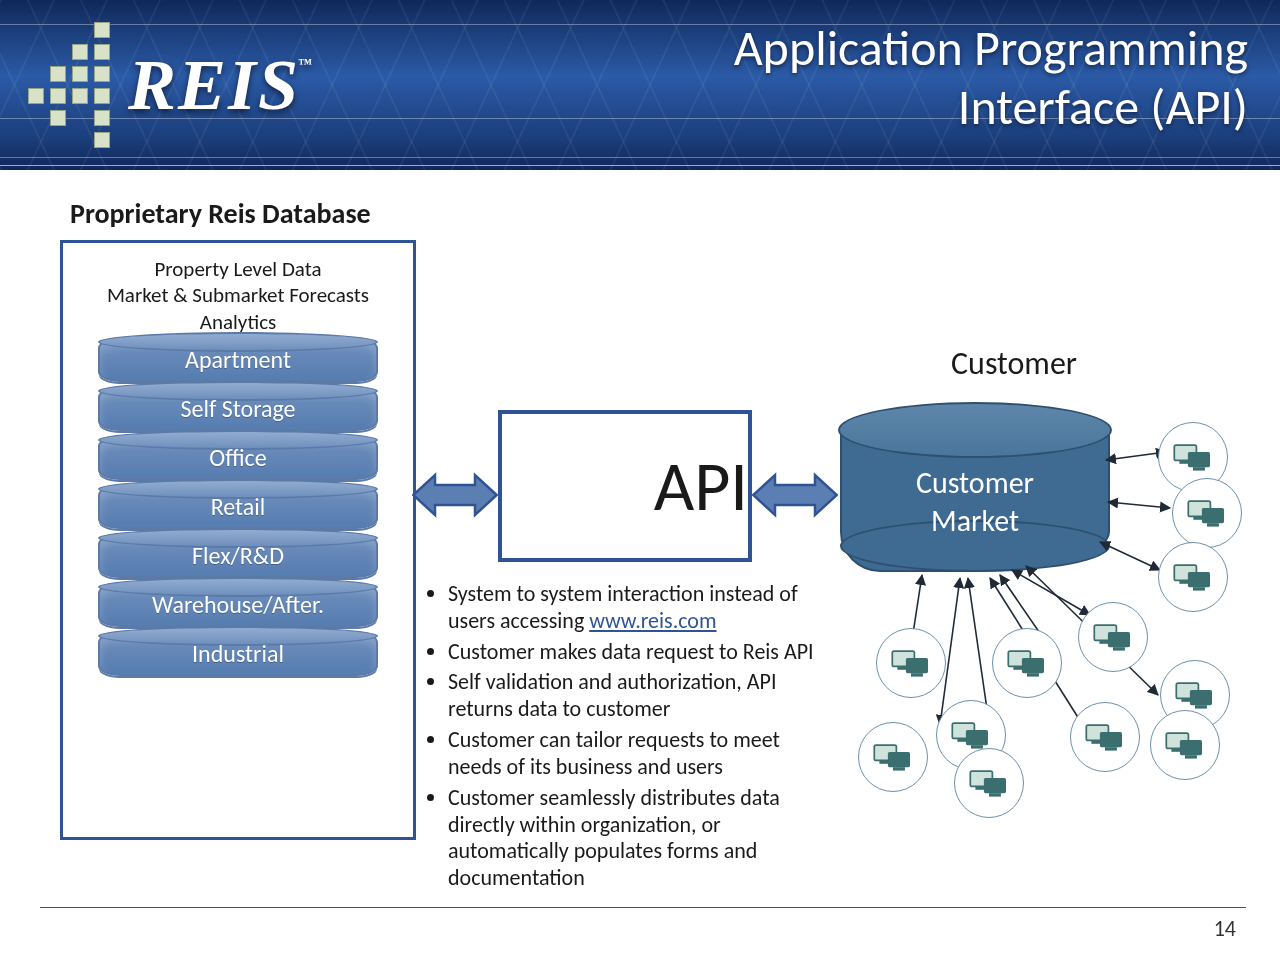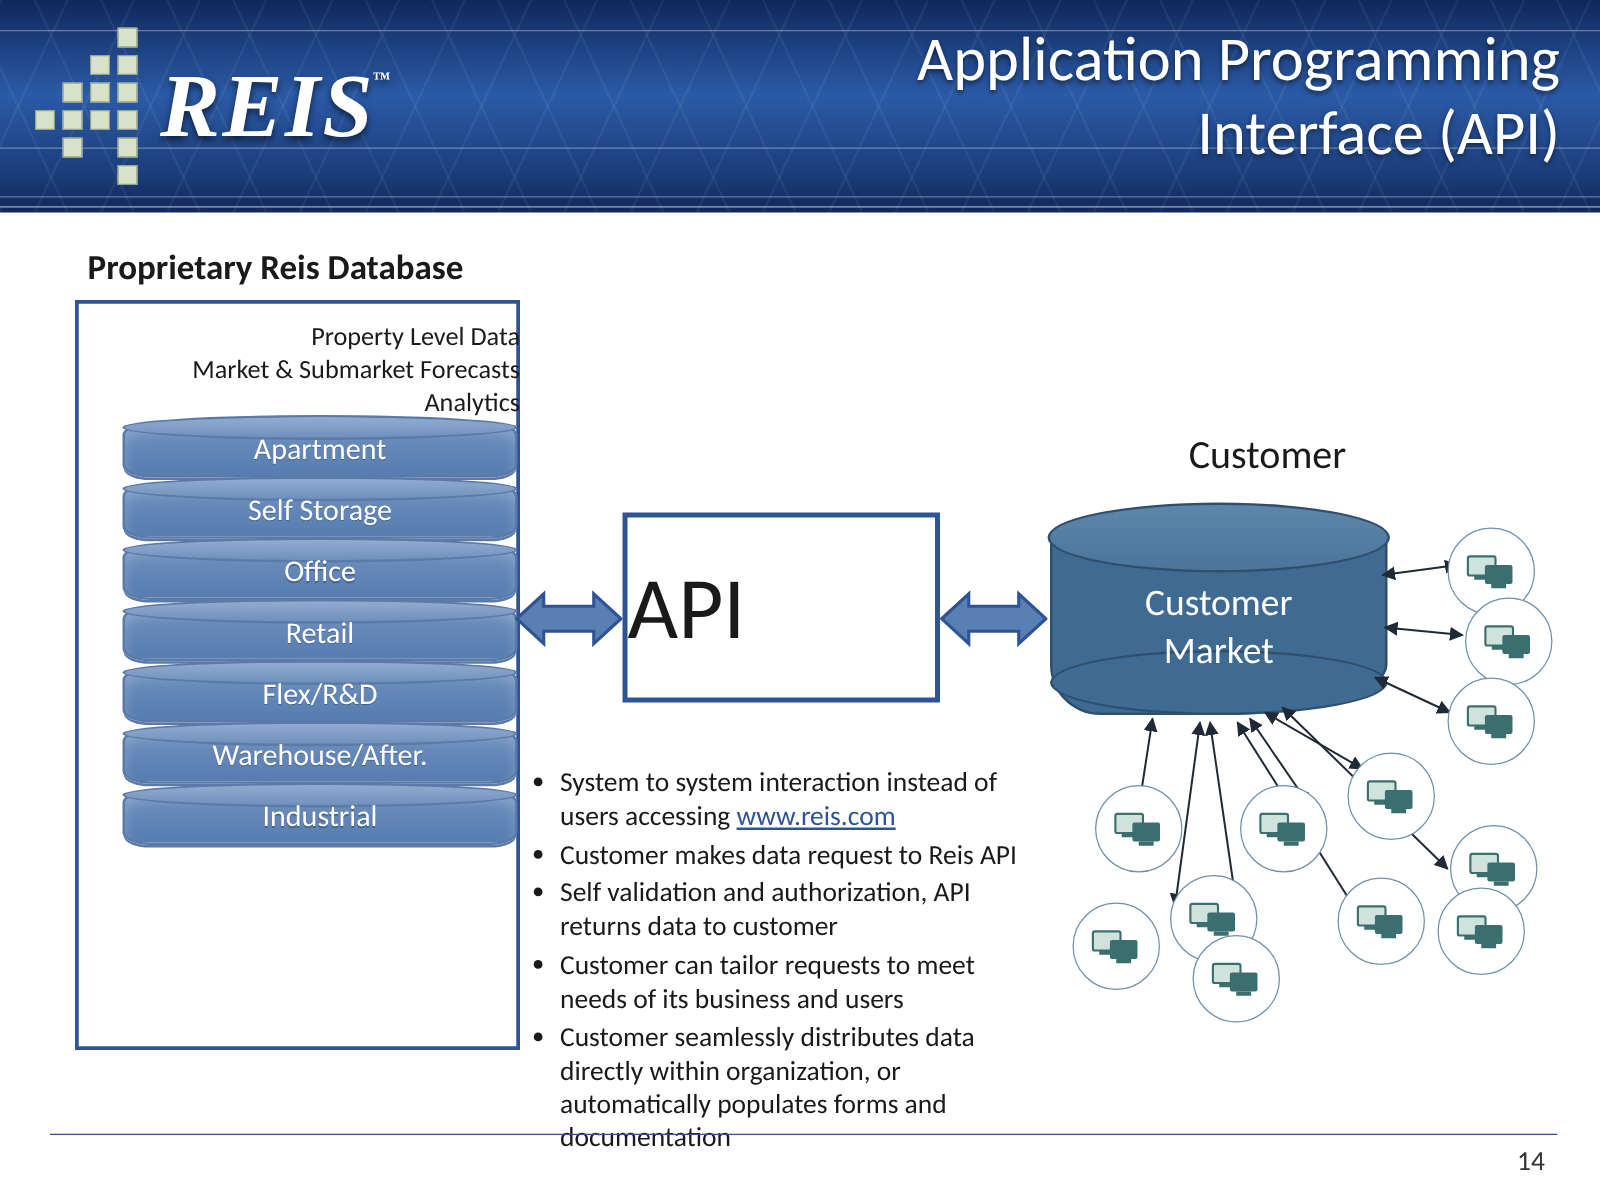--- a/index.html
+++ b/index.html
@@ -31,35 +31,35 @@
 
 .title{position:absolute;right:32px;top:18px;color:#fff;text-align:right;
   font:400 50px/1.18 "Calibri","Segoe UI",Arial,sans-serif;text-shadow:0 2px 4px rgba(0,0,0,.5)}
 
 
 .stage{position:relative;height:790px}
 
 
 .db-title{position:absolute;left:70px;top:30px;font:700 28px/1 Calibri;color:#1a1a1a}
 .db-box{position:absolute;left:60px;top:70px;width:356px;height:600px;border:3px solid #2f5496;background:#fff}
-.db-sub{position:absolute;left:60px;top:86px;width:356px;text-align:right;font:400 21px/1.25 Calibri}
+.db-sub{position:absolute;left:60px;top:86px;width:356px;text-align:center;font:400 21px/1.25 Calibri}
 .stack{position:absolute;left:98px;top:168px;width:280px}
-.cyl{position:relative;width:316px;height:44px;border:2px solid #5b7aa8;border-radius:22px/10px;
+.cyl{position:relative;width:280px;height:44px;border:2px solid #5b7aa8;border-radius:22px/10px;
   background:linear-gradient(#6f90bd,#567cb0);color:#fff;margin-bottom:5px;
   box-shadow:inset 0 6px 10px rgba(255,255,255,.2),0 3px 0 -1px #5b7aa8}
 .cyl::before{content:"";position:absolute;left:-2px;right:-2px;top:-8px;height:16px;
   border:2px solid #5b7aa8;border-radius:50%;background:linear-gradient(#92acd0,#6f90bd)}
 .cyl span{position:absolute;inset:0;display:flex;align-items:center;justify-content:center;
   font:400 24px/1 Calibri;text-shadow:0 1px 0 rgba(0,0,0,.25)}
 
 
 .center-title{position:absolute;left:418px;top:160px;width:380px;text-align:center;font:400 28px/1.25 Calibri}
 .api-box{position:absolute;left:498px;top:240px;width:254px;height:152px;border:4px solid #2f5496;background:#fff;
-  display:flex;align-items:center;justify-content:flex-start;font:400 70px/1 Calibri}
-.bullets{position:absolute;left:420px;top:443px;width:400px;font:400 22px/1.22 Calibri}
+  display:flex;align-items:center;justify-content:flex-end;font:400 70px/1 Calibri}
+.bullets{position:absolute;left:420px;top:411px;width:400px;font:400 22px/1.22 Calibri}
 .bullets ul{margin:0;padding-left:28px}
 .bullets li{margin:0 0 4px 0}
 .bullets a{color:#2f5496;text-decoration:underline}
 
 
 .darrow{position:absolute;top:300px;width:86px;height:50px}
 .darrow svg{width:100%;height:100%}
 .darrow.left{left:412px}
 .darrow.right{left:752px}
 

